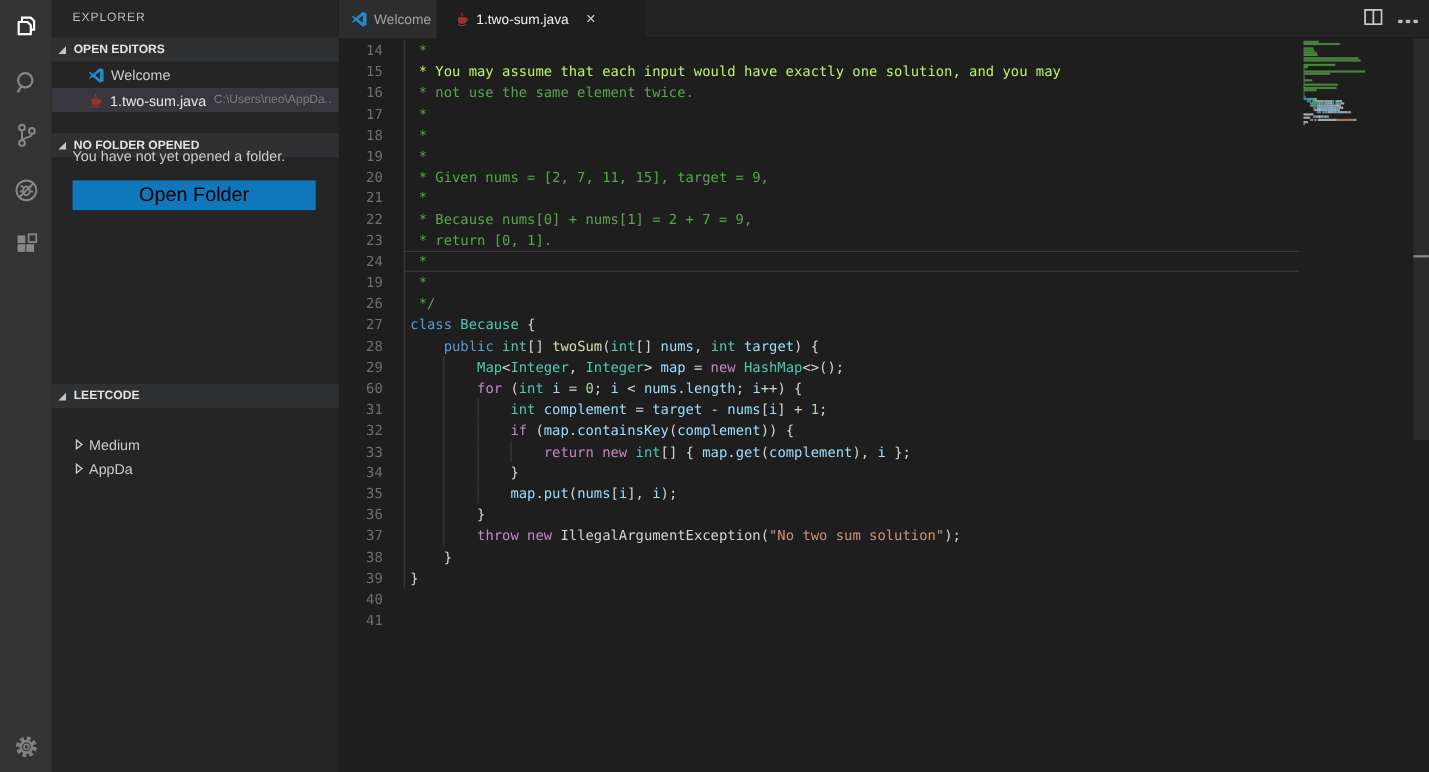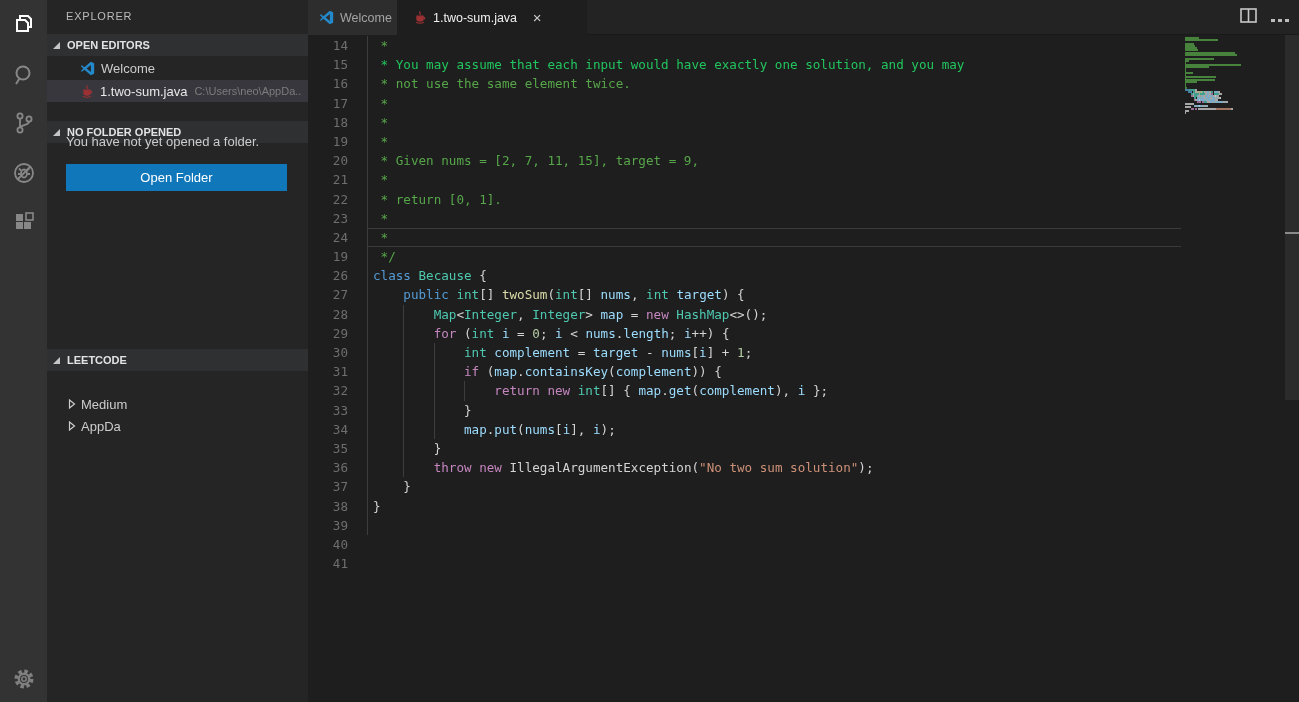--- a/index.html
+++ b/index.html
@@ -19,21 +19,21 @@
   .section-header { position:absolute; left:0; width:261px; height:22px; background:#2f3032;
     font-size:11px; font-weight:bold; color:#e3e3e3; display:flex; align-items:center; cursor:pointer; }
   .section-header .twisty { margin:0 6px 0 5px; display:flex; }
   .row { position:absolute; left:0; width:261px; height:22px; display:flex; align-items:center; font-size:13px; color:#cccccc; cursor:pointer; white-space:nowrap; }
   .row.selected { background:#37373d; color:#e8e8e8; }
   .row .file-icon { margin:0 6px 0 33px; display:flex; }
   .row .detail { margin-left:7px; font-size:11px; color:#7d7d7d; overflow:hidden; }
   .tree-chevron { margin:0 5px 0 21px; display:flex; }
   #nofolder-msg { position:absolute; left:19px; top:134px; font-size:13px; color:#cccccc; }
   #open-folder-btn { position:absolute; left:19px; top:164px; width:221px; height:27px; background:#1177bb; border:none;
-    color:#ffffff; font-size:13px; font-family:"Liberation Sans",sans-serif; cursor:pointer; }
+    color:#000000; font-size:18px; font-family:"Liberation Sans",sans-serif; cursor:pointer; }
 
   
   #tabstrip { position:absolute; left:308px; top:0; width:991px; height:35px; background:#232324; border-bottom:1px solid #191919; }
   .tab { position:absolute; top:0; height:35px; display:flex; align-items:center; font-size:12.5px; cursor:pointer; }
   #tab-welcome { left:0; width:89px; background:#2d2d2e; color:#a3a3a3; padding-left:11px; }
   #tab-java { left:89px; width:190px; background:#1e1e1e; color:#f0f0f0; padding-left:16px; }
   .tab .tab-icon { margin-right:6px; display:flex; }
   .tab-close { margin-left:12px; color:#d0d0d0; font-size:15px; width:16px; text-align:center; cursor:pointer; }
   #editor-actions { position:absolute; right:10px; top:0; height:35px; display:flex; align-items:center; gap:14px; }
 
@@ -247,42 +247,43 @@
         <div class="gutter-line">20</div>
         <div class="gutter-line">21</div>
         <div class="gutter-line">22</div>
         <div class="gutter-line">23</div>
         <div class="gutter-line">24</div>
         <div class="gutter-line">19</div>
         <div class="gutter-line">26</div>
         <div class="gutter-line">27</div>
         <div class="gutter-line">28</div>
         <div class="gutter-line">29</div>
-        <div class="gutter-line">30</div>
+        <div class="gutter-line">60</div>
         <div class="gutter-line">31</div>
         <div class="gutter-line">32</div>
         <div class="gutter-line">33</div>
         <div class="gutter-line">34</div>
         <div class="gutter-line">35</div>
         <div class="gutter-line">36</div>
         <div class="gutter-line">37</div>
         <div class="gutter-line">38</div>
         <div class="gutter-line">39</div>
         <div class="gutter-line">40</div>
         <div class="gutter-line">41</div>
       </div>
     <div id="code-lines">
         <div class="code-line"><span style="color: rgb(87, 166, 74);"> *</span></div>
-        <div class="code-line"><span style="color: #22c55e;"> * You may assume that each input would have exactly one solution, and you may</span></div>
+        <div class="code-line"><span style="color: #bef264;"> * You may assume that each input would have exactly one solution, and you may</span></div>
         <div class="code-line"><span style="color: rgb(87, 166, 74);"> * not use the same element twice.</span></div>
         <div class="code-line"><span style="color: rgb(87, 166, 74);"> *</span></div>
         <div class="code-line"><span style="color: rgb(87, 166, 74);"> *</span></div>
         <div class="code-line"><span style="color: rgb(87, 166, 74);"> *</span></div>
         <div class="code-line"><span style="color: rgb(87, 166, 74);"> * Given nums = [2, 7, 11, 15], target = 9,</span></div>
         <div class="code-line"><span style="color: rgb(87, 166, 74);"> *</span></div>
+        <div class="code-line"><span style="color: rgb(87, 166, 74);"> * Because nums[0] + nums[1] = 2 + 7 = 9,</span></div>
         <div class="code-line"><span style="color: rgb(87, 166, 74);"> * return [0, 1].</span></div>
         <div class="code-line"><span style="color: rgb(87, 166, 74);"> *</span></div>
         <div class="code-line"><span style="color: rgb(87, 166, 74);"> *</span></div>
         <div class="code-line"><span style="color: rgb(87, 166, 74);"> */</span></div>
         <div class="code-line"><span style="color: rgb(86, 156, 214);">class</span><span style="color: rgb(212, 212, 212);"> </span><span style="color: rgb(78, 201, 176);">Because</span><span style="color: rgb(212, 212, 212);"> {</span></div>
         <div class="code-line"><span style="color: rgb(212, 212, 212);">    </span><span style="color: rgb(86, 156, 214);">public</span><span style="color: rgb(212, 212, 212);"> </span><span style="color: rgb(78, 201, 176);">int</span><span style="color: rgb(212, 212, 212);">[] </span><span style="color: rgb(220, 220, 170);">twoSum</span><span style="color: rgb(212, 212, 212);">(</span><span style="color: rgb(78, 201, 176);">int</span><span style="color: rgb(212, 212, 212);">[] </span><span style="color: rgb(156, 220, 254);">nums</span><span style="color: rgb(212, 212, 212);">, </span><span style="color: rgb(78, 201, 176);">int</span><span style="color: rgb(212, 212, 212);"> </span><span style="color: rgb(156, 220, 254);">target</span><span style="color: rgb(212, 212, 212);">) {</span></div>
         <div class="code-line"><span class="guide" style="left: 30.36px;"></span><span style="color: rgb(212, 212, 212);">        </span><span style="color: rgb(78, 201, 176);">Map</span><span style="color: rgb(212, 212, 212);">&lt;</span><span style="color: rgb(78, 201, 176);">Integer</span><span style="color: rgb(212, 212, 212);">, </span><span style="color: rgb(78, 201, 176);">Integer</span><span style="color: rgb(212, 212, 212);">&gt; </span><span style="color: rgb(156, 220, 254);">map</span><span style="color: rgb(212, 212, 212);"> = </span><span style="color: rgb(197, 134, 192);">new</span><span style="color: rgb(212, 212, 212);"> </span><span style="color: rgb(78, 201, 176);">HashMap</span><span style="color: rgb(212, 212, 212);">&lt;&gt;();</span></div>
         <div class="code-line"><span class="guide" style="left: 30.36px;"></span><span style="color: rgb(212, 212, 212);">        </span><span style="color: rgb(197, 134, 192);">for</span><span style="color: rgb(212, 212, 212);"> (</span><span style="color: rgb(78, 201, 176);">int</span><span style="color: rgb(212, 212, 212);"> </span><span style="color: rgb(156, 220, 254);">i</span><span style="color: rgb(212, 212, 212);"> = </span><span style="color: rgb(181, 206, 168);">0</span><span style="color: rgb(212, 212, 212);">; </span><span style="color: rgb(156, 220, 254);">i</span><span style="color: rgb(212, 212, 212);"> &lt; </span><span style="color: rgb(156, 220, 254);">nums</span><span style="color: rgb(212, 212, 212);">.</span><span style="color: rgb(156, 220, 254);">length</span><span style="color: rgb(212, 212, 212);">; </span><span style="color: rgb(156, 220, 254);">i</span><span style="color: rgb(212, 212, 212);">++) {</span></div>
         <div class="code-line"><span class="guide" style="left: 30.36px;"></span><span class="guide" style="left: 60.72px;"></span><span style="color: rgb(212, 212, 212);">            </span><span style="color: rgb(78, 201, 176);">int</span><span style="color: rgb(212, 212, 212);"> </span><span style="color: rgb(156, 220, 254);">complement</span><span style="color: rgb(212, 212, 212);"> = </span><span style="color: rgb(156, 220, 254);">target</span><span style="color: rgb(212, 212, 212);"> - </span><span style="color: rgb(156, 220, 254);">nums</span><span style="color: rgb(212, 212, 212);">[</span><span style="color: rgb(156, 220, 254);">i</span><span style="color: rgb(212, 212, 212);">] + </span><span style="color: rgb(181, 206, 168);">1</span><span style="color: rgb(212, 212, 212);">;</span></div>
         <div class="code-line"><span class="guide" style="left: 30.36px;"></span><span class="guide" style="left: 60.72px;"></span><span style="color: rgb(212, 212, 212);">            </span><span style="color: rgb(197, 134, 192);">if</span><span style="color: rgb(212, 212, 212);"> (</span><span style="color: rgb(156, 220, 254);">map</span><span style="color: rgb(212, 212, 212);">.</span><span style="color: rgb(156, 220, 254);">containsKey</span><span style="color: rgb(212, 212, 212);">(</span><span style="color: rgb(156, 220, 254);">complement</span><span style="color: rgb(212, 212, 212);">)) {</span></div>

